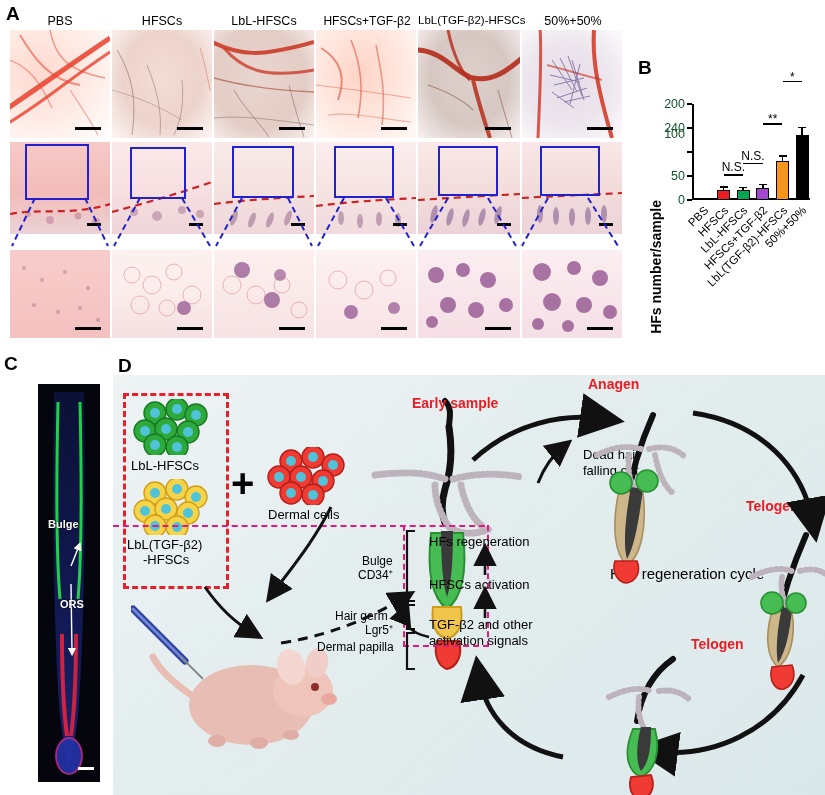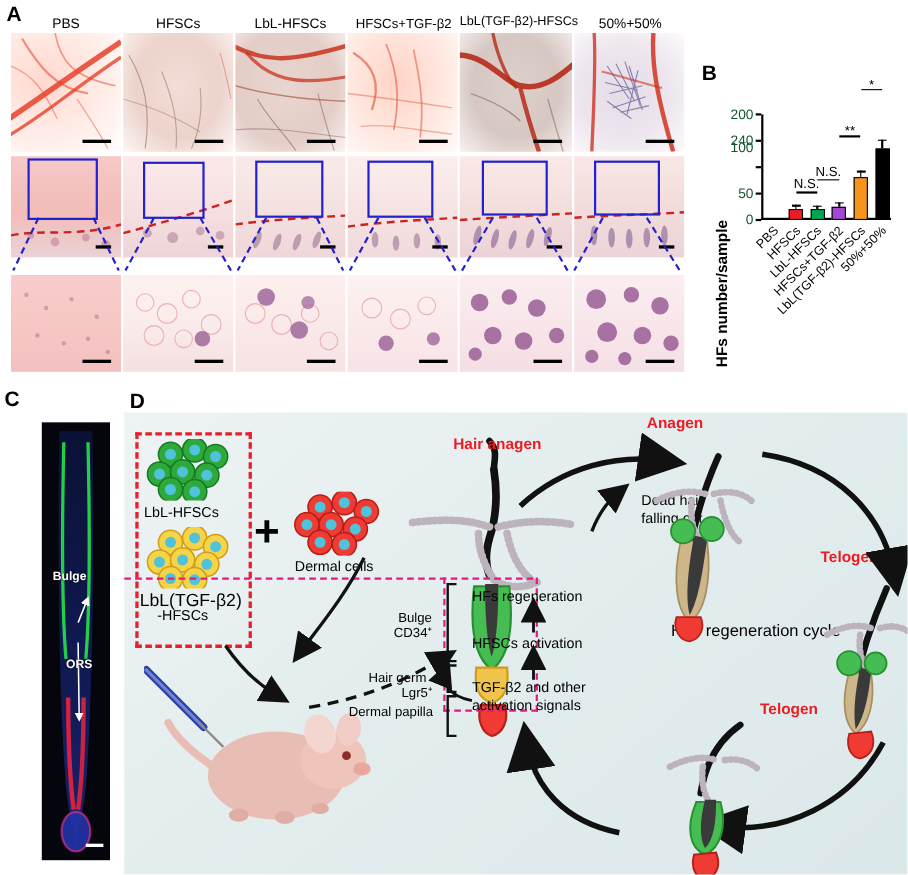--- a/index.html
+++ b/index.html
@@ -484,21 +484,21 @@
           <circle cx="33" cy="30" r="5" fill="#4fc3d9"></circle>
         <circle cx="55" cy="34" r="11" fill="#f6d44a" stroke="#d19e16" stroke-width="1.4"></circle>
           <circle cx="55" cy="34" r="5" fill="#4fc3d9"></circle>
         <circle cx="22" cy="47" r="11" fill="#f6d44a" stroke="#d19e16" stroke-width="1.4"></circle>
           <circle cx="22" cy="47" r="5" fill="#4fc3d9"></circle>
         <circle cx="44" cy="48" r="11" fill="#f6d44a" stroke="#d19e16" stroke-width="1.4"></circle>
           <circle cx="44" cy="48" r="5" fill="#4fc3d9"></circle>
       </g>
     </svg>
   </div>
-  <div class="dtxt" style="left:14px;top:163px;font-size:16px;text-align:right;">LbL(TGF-β2)</div>
+  <div class="dtxt" style="left:14px;top:163px;font-size:13px;text-align:right;">LbL(TGF-β2)</div>
   <div class="dtxt" style="left:30px;top:178px;font-size:13px;">-HFSCs</div>
 
   <div class="plus" style="left:118px;top:88px;">+</div>
 
   <div class="cluster" style="left:152px;top:72px;width:86px;height:58px;">
     <svg width="86" height="58">
       <g>
         <circle cx="26" cy="14" r="11" fill="#ee3b33" stroke="#b51d17" stroke-width="1.4"></circle>
           <circle cx="26" cy="14" r="5" fill="#4fc3d9"></circle>
         <circle cx="48" cy="10" r="11" fill="#ee3b33" stroke="#b51d17" stroke-width="1.4"></circle>
@@ -575,21 +575,21 @@
   <div class="dtxt" style="left:204px;top:266px;font-size:12px;">Dermal papilla</div>
 
   <div class="dtxt" style="left:316px;top:160px;font-size:13px;">HFs regeneration</div>
   <div class="dtxt" style="left:316px;top:203px;font-size:13px;">HFSCs activation</div>
   <div class="dtxt" style="left:316px;top:243px;font-size:13px;">TGF-β2 and other</div>
   <div class="dtxt" style="left:316px;top:259px;font-size:13px;">activation signals</div>
 
   <div class="dtxt" style="left:470px;top:73px;font-size:13px;">Dead hair</div>
   <div class="dtxt" style="left:470px;top:89px;font-size:13px;">falling out</div>
 
-  <div class="dred" style="left:299px;top:20px;">Hair anagen</div>
+  <div class="dred" style="left:299px;top:20px;">Early sample</div>
   <div class="dred" style="left:475px;top:1px;">Anagen</div>
   <div class="dred" style="left:633px;top:123px;">Telogen</div>
   <div class="dred" style="left:578px;top:261px;">Telogen</div>
   <div class="dtxt" style="left:497px;top:190px;font-size:15px;">Hair regeneration cycle</div>
 
   <svg class="ov">
     <defs>
       <marker id="ar" markerWidth="9" markerHeight="9" refX="5" refY="4.5" orient="auto">
         <path d="M0 0 L9 4.5 L0 9 Z" fill="#111"></path>
       </marker>

